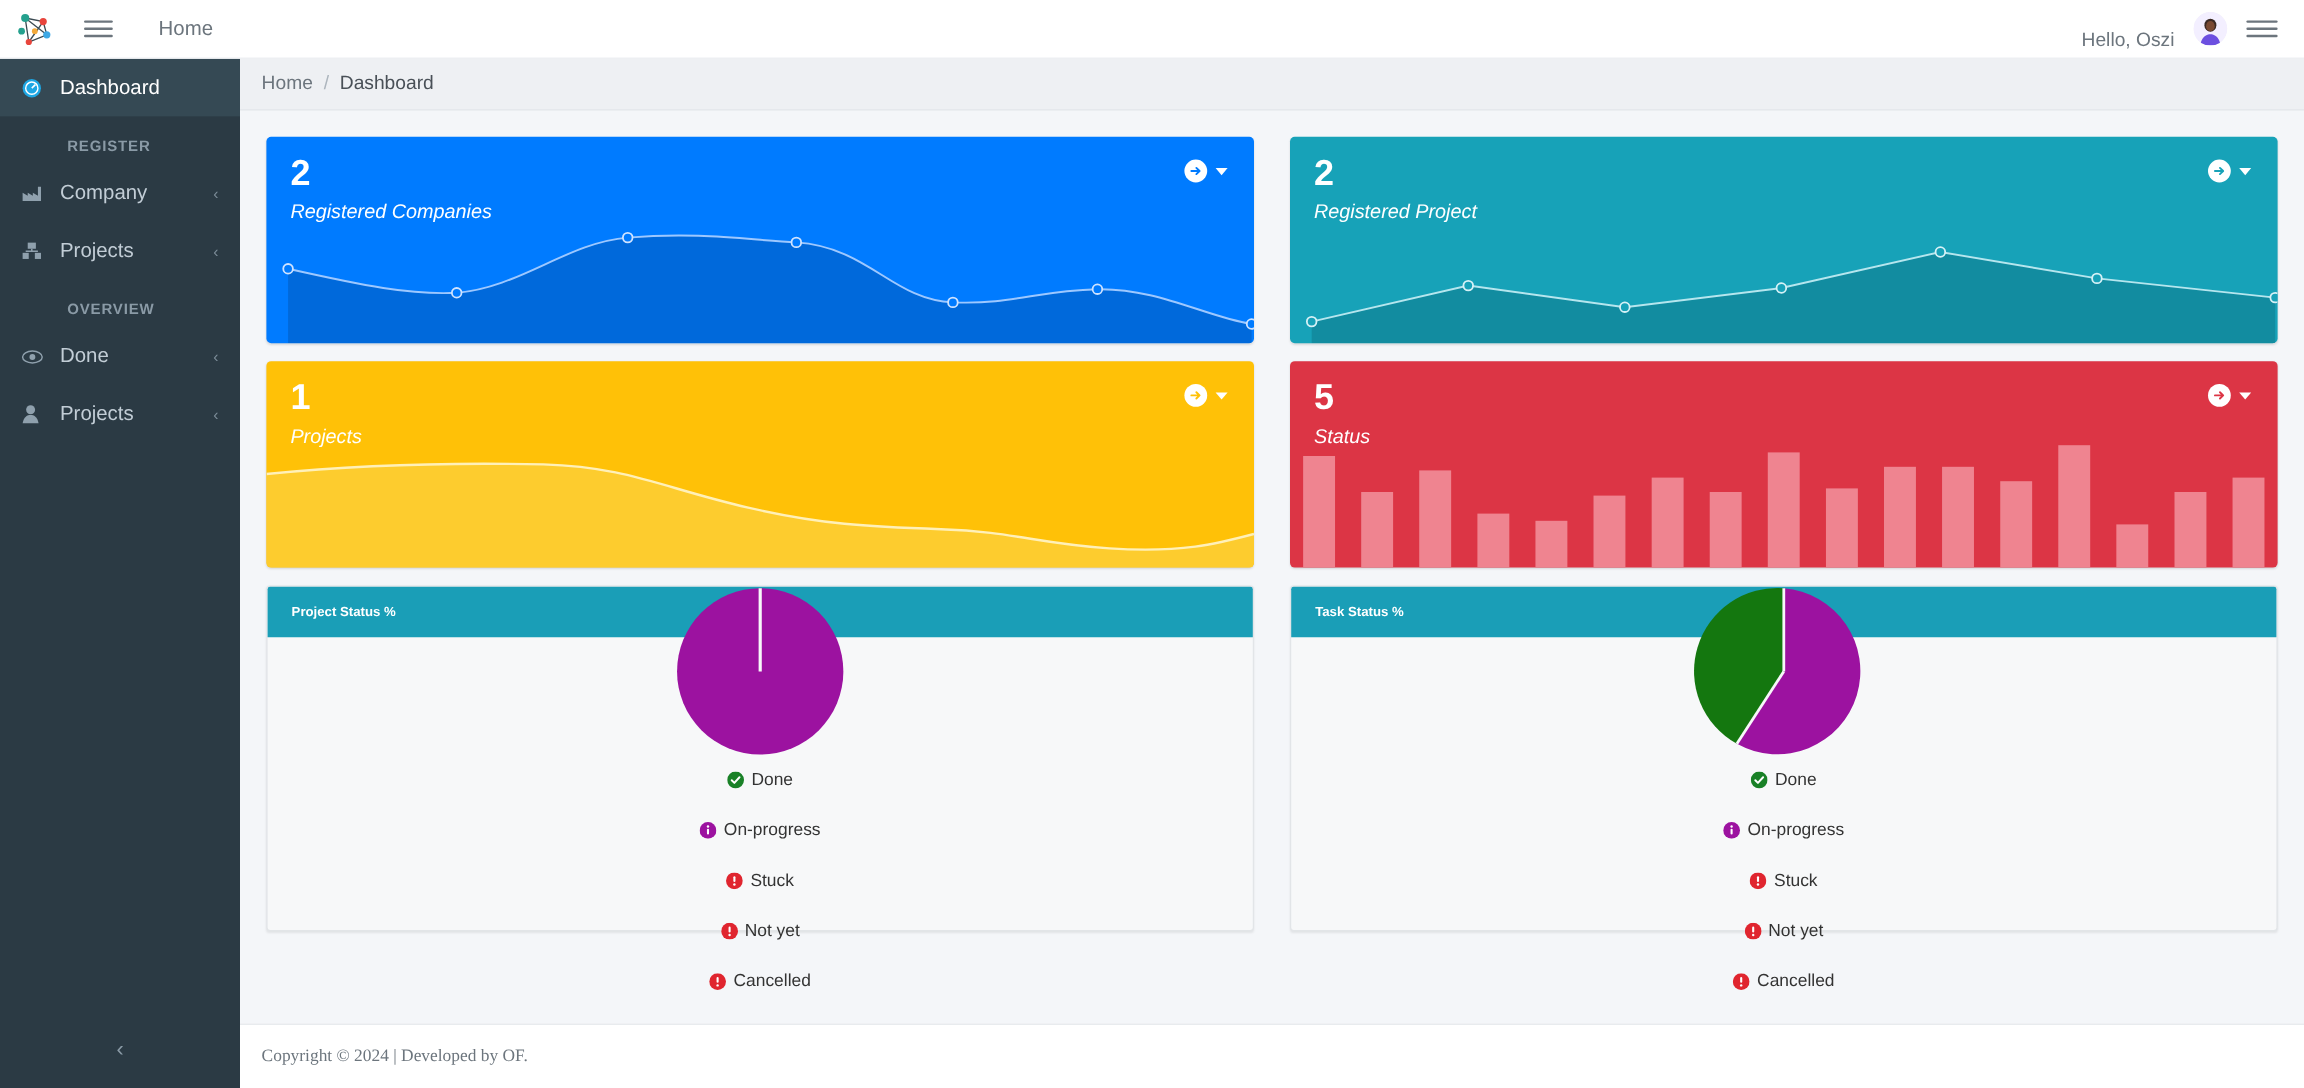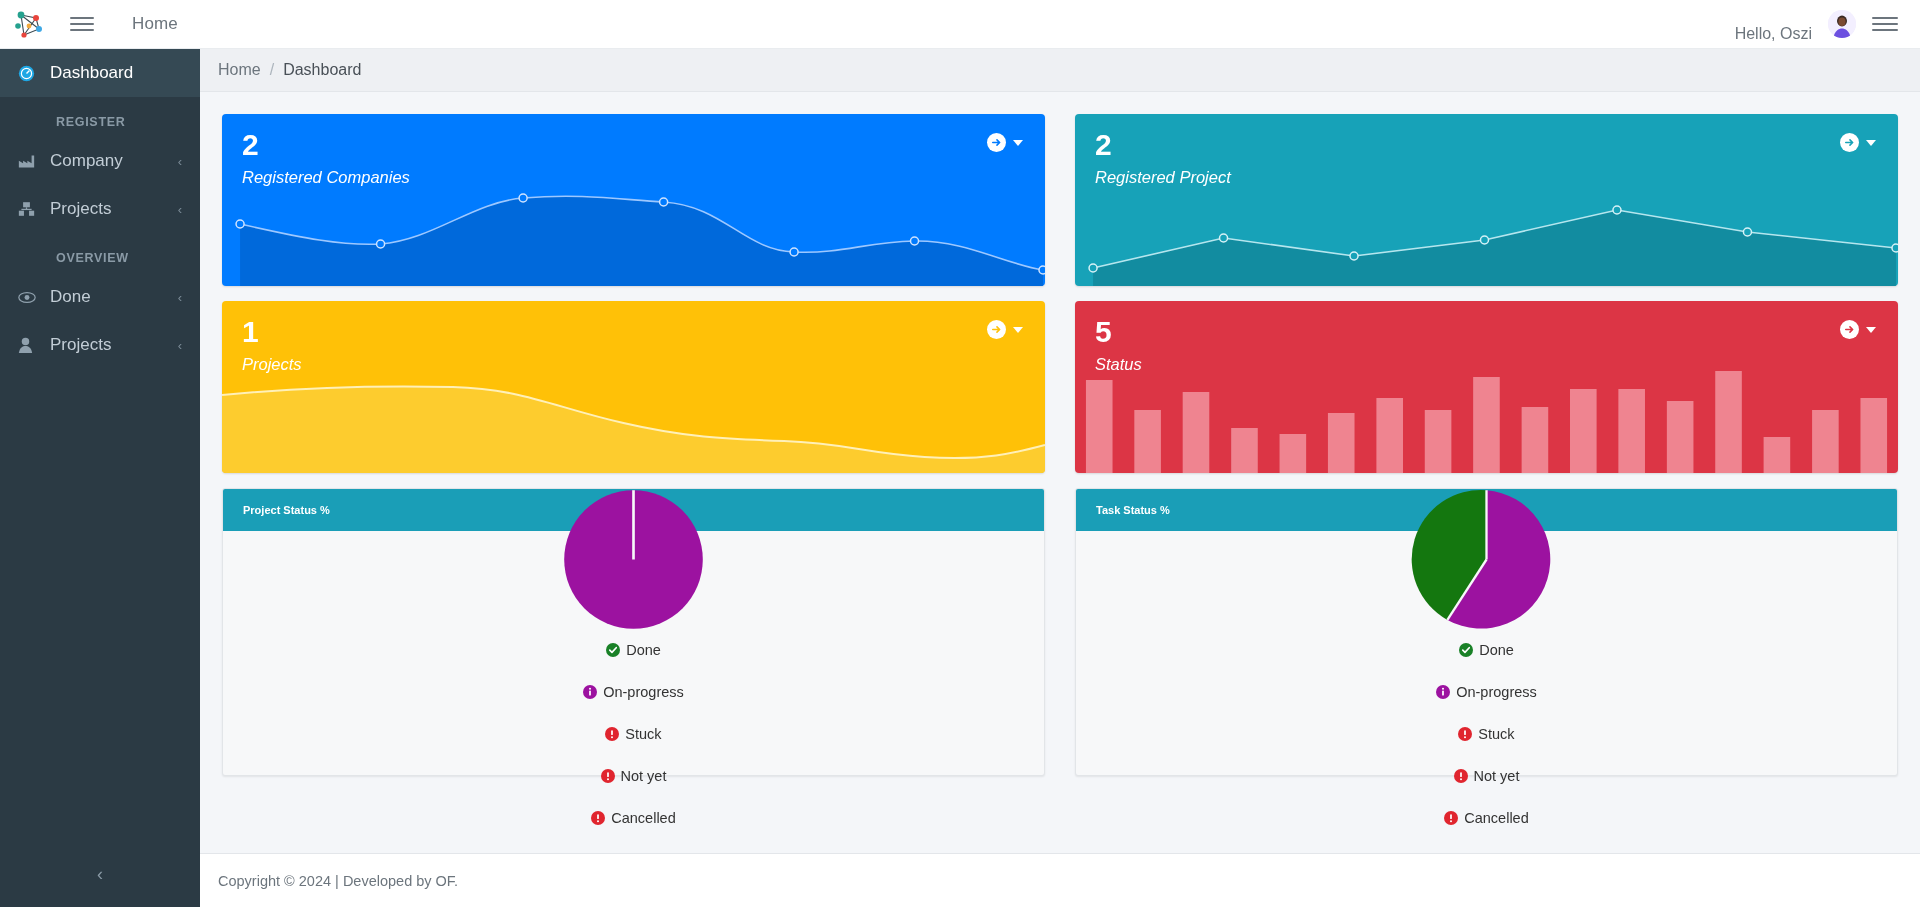--- a/index.html
+++ b/index.html
@@ -99,21 +99,21 @@
   .panel-body { height: 244px; display:flex; flex-direction:column; align-items:center; justify-content:center; }
   .pie-wrap { flex: 1; display:flex; align-items:center; justify-content:center; width: 100%; }
   .legend { display:flex; gap: 26px; align-items:center; padding-bottom: 4px; flex-direction: column; }
   .legend-item { display:flex; align-items:center; gap:6px; font-size: 14.5px; color:#333; cursor:pointer; }
 
   
   .footer {
     position:absolute; bottom:0; left:200px; width:1720px; height: 54px;
     background:#ffffff; border-top:1px solid #e3e6ea;
     display:flex; align-items:center; padding-left:18px;
-    font-size:14.5px; color:#6c757d;
+    font-size:14.5px; color:#6c757d;font-family:Liberation Serif, serif;
   }
 </style>
 </head>
 <body>
 
 <div class="topbar">
   <div class="logo-wrap">
     <svg width="32" height="32" viewBox="0 0 32 32">
       <polygon points="9,7 24,10 27,21 12,27" fill="none" stroke="#3b4a52" stroke-width="1.1"></polygon>
       <line x1="9" y1="7" x2="27" y2="21" stroke="#3b4a52" stroke-width="1.1"></line>

